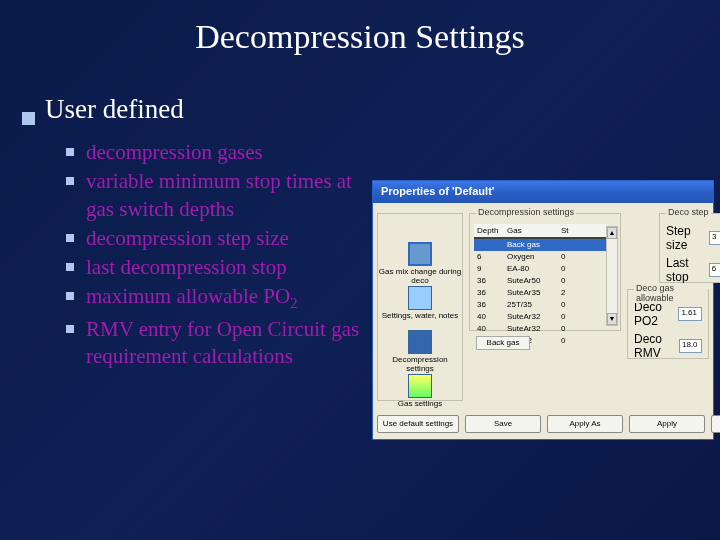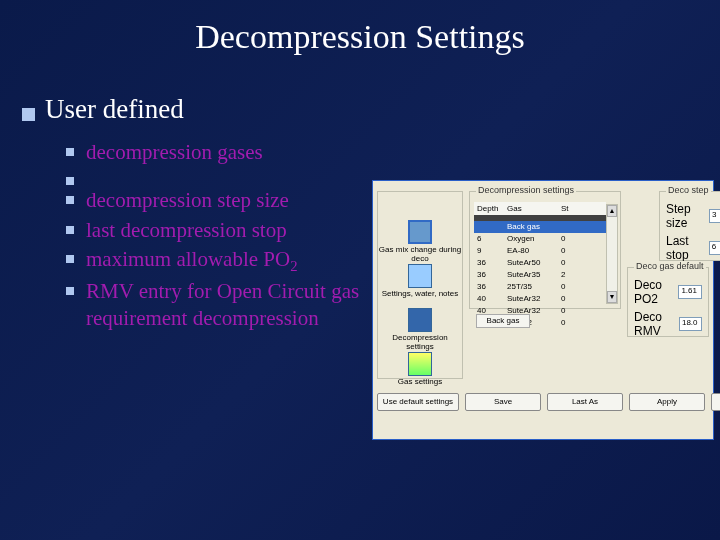--- a/index.html
+++ b/index.html
@@ -17,21 +17,21 @@
     font-size: 34px;
     font-weight: normal;
     padding-top: 18px;
     color: #fff;
   }
   .content {
     padding: 38px 0 0 22px;
   }
   .main-bullet {
     display: flex;
-    align-items: center;
+    align-items: flex-end;
   }
   .bullet-sq {
     width: 13px;
     height: 13px;
     background: #b0c8f0;
     margin-top: 10px;
     margin-right: 10px;
     flex-shrink: 0;
   }
   .main-text {
@@ -131,21 +131,21 @@
   }
   .gasmix {
     left: 96px;
     top: 10px;
     width: 152px;
     height: 118px;
   }
   .table-head {
     display: flex;
     background: #f5f5f0;
-    border-bottom: 6px solid #404040;
+    border-bottom: 2px solid #404040;
     font-size: 8px;
     padding: 2px 0;
   }
   .th, .td { padding: 0 3px; }
   .col-d { width: 30px; }
   .col-g { width: 54px; }
   .col-s { width: 20px; }
   .table-row { display: flex; font-size: 8px; line-height: 12px; }
   .table-row:first-of-type { background: #316ac5; color: #fff; }
   .scrollbar {
@@ -225,41 +225,43 @@
     <div class="bullet-sq"></div>
     <div class="main-text">User defined</div>
   </div>
   <div class="sub-list">
     <div class="sub-item">
       <div class="sub-bullet"></div>
       <div class="sub-text">decompression gases</div>
     </div>
     <div class="sub-item">
       <div class="sub-bullet"></div>
+      <div class="sub-text">variable minimum stop times at gas switch depths</div>
     </div>
     <div class="sub-item">
       <div class="sub-bullet"></div>
       <div class="sub-text">decompression step size</div>
     </div>
     <div class="sub-item">
       <div class="sub-bullet"></div>
       <div class="sub-text">last decompression stop</div>
     </div>
     <div class="sub-item">
       <div class="sub-bullet"></div>
       <div class="sub-text"><span>maximum allowable PO</span><sub>2</sub></div>
     </div>
     <div class="sub-item">
       <div class="sub-bullet"></div>
-      <div class="sub-text">RMV entry for Open Circuit gas requirement decompression</div>
+      <div class="sub-text">RMV entry for Open Circuit gas requirement calculations</div>
     </div>
   </div>
 </div>
 
 <div class="dialog">
+  <div class="titlebar">Properties of 'Default'</div>
   <div class="dlg-body">
 
     <div class="groupbox left-icons">
       <div class="icon-cell">
         <div class="icon-img sel"></div>
         <div class="icon-label">Gas mix change during deco</div>
       </div>
       <div class="icon-cell">
         <div class="icon-img g2"></div>
         <div class="icon-label">Settings, water, notes</div>
@@ -344,33 +346,33 @@
         <span class="field-label">Step size</span>
         <span class="field-input">3</span>
       </div>
       <div class="field-row">
         <span class="field-label">Last stop</span>
         <span class="field-input">6</span>
       </div>
     </div>
 
     <div class="groupbox gassettings">
-      <div class="groupbox-label">Deco gas default</div>
+      <div class="groupbox-label">Deco gas allowable</div>
       <div class="field-row">
         <span class="field-label">Deco PO2</span>
         <span class="field-input">1.61</span>
       </div>
       <div class="field-row">
         <span class="field-label">Deco RMV</span>
         <span class="field-input">18.0</span>
       </div>
     </div>
 
     <div class="btn-row">
       <div class="dlg-btn wide">Use default settings</div>
       <div class="dlg-btn">Save</div>
-      <div class="dlg-btn">Last As</div>
+      <div class="dlg-btn">Apply As</div>
       <div class="dlg-btn">Apply</div>
       <div class="dlg-btn">Cancel</div>
     </div>
 
   </div>
 </div>
 
 </body></html>

